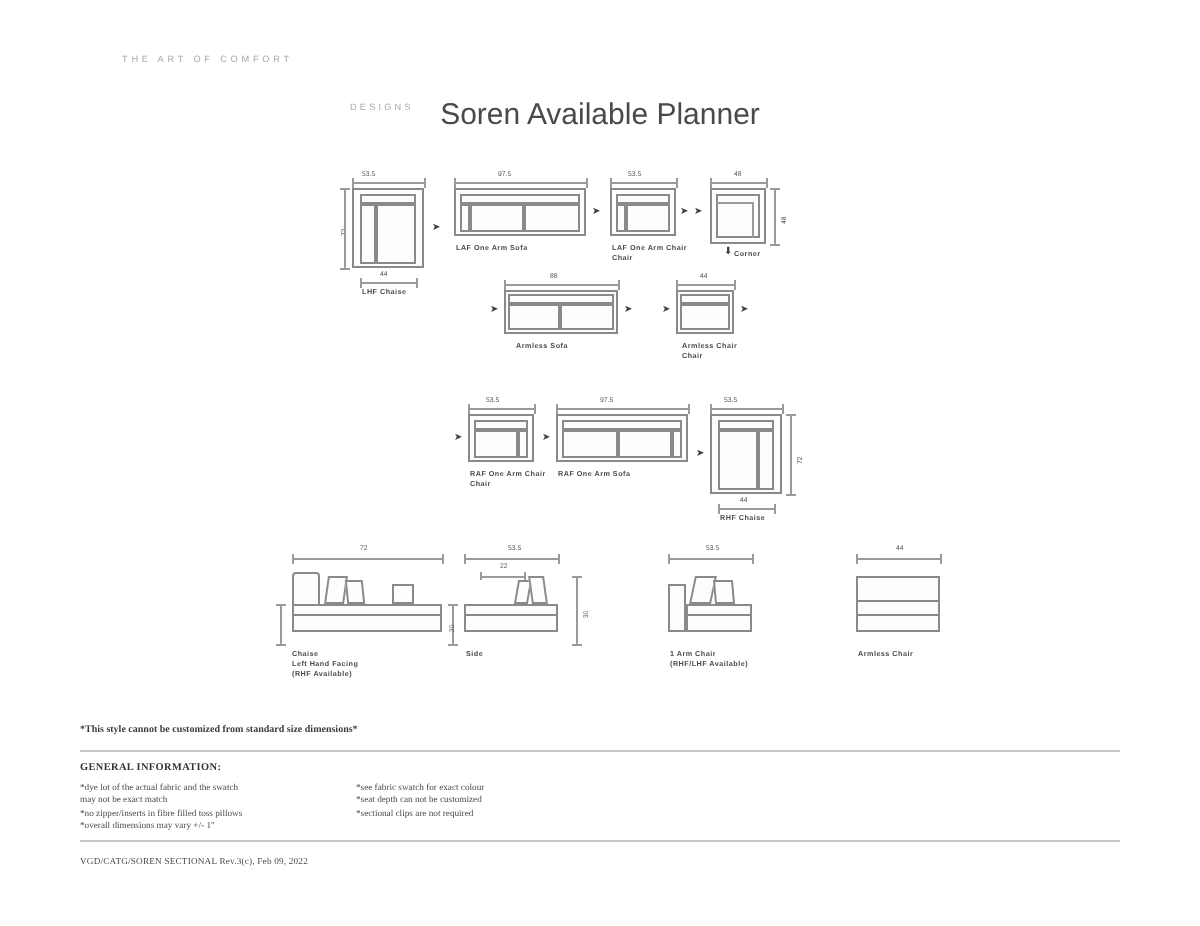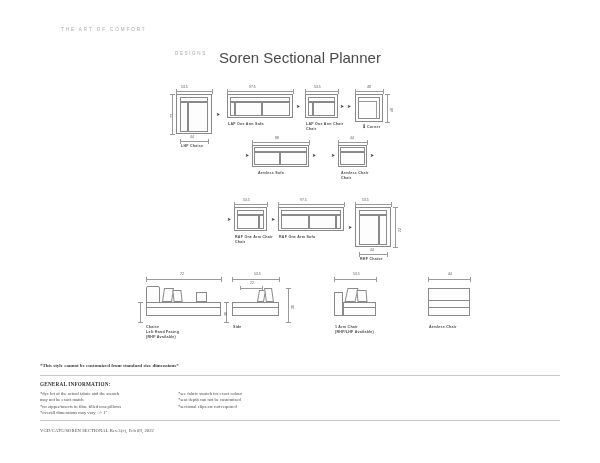--- a/index.html
+++ b/index.html
@@ -53,21 +53,21 @@
         font-family:"Liberation Serif",serif;letter-spacing:.1px;}
 </style>
 </head>
 <body>
 
 <div id="logo">
   <div class="tagline">THE ART OF COMFORT</div>
   <div class="designs">DESIGNS</div>
 </div>
 
-<div id="page-title">Soren Sectional Planner</div>
+<div id="page-title">Soren Available Planner</div>
 
 <div id="canvas">
 
   <div class="piece">
     <div class="dim" style="left:181px;top:85px;">53.5</div>
     <div class="ln hl" style="left:176px;top:91px;width:36px;"></div>
     <div class="ln vl" style="left:176px;top:89px;height:5px;"></div>
     <div class="ln vl" style="left:212px;top:89px;height:5px;"></div>
     <div class="box" style="left:176px;top:94px;width:36px;height:40px;"></div>
     <div class="box" style="left:180px;top:97px;width:28px;height:5px;"></div>

